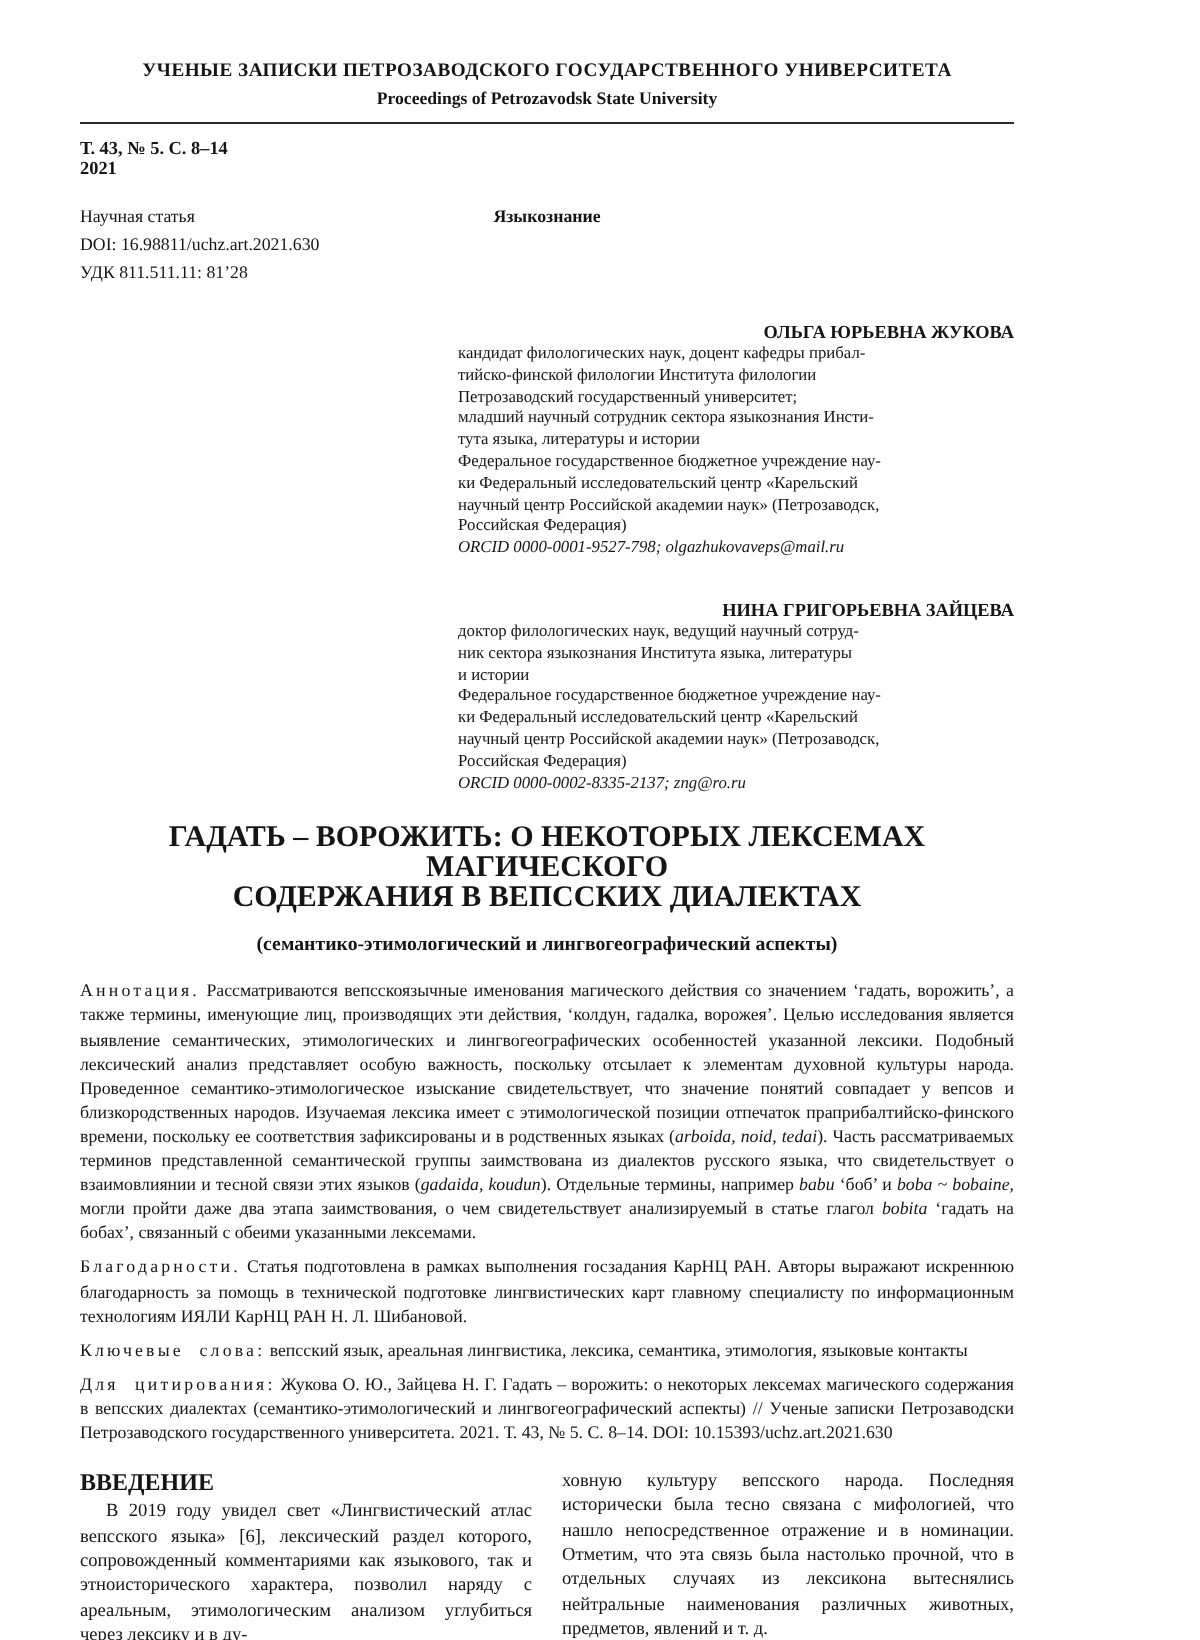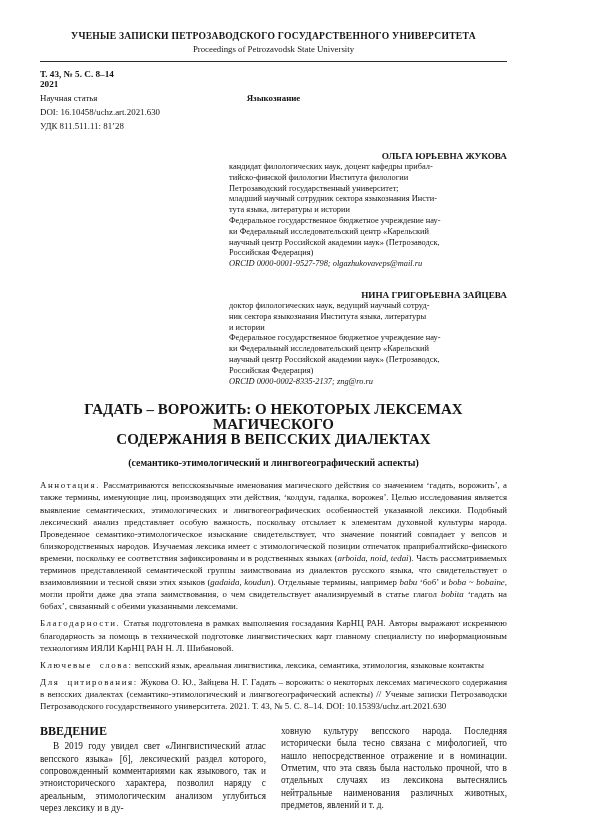--- a/index.html
+++ b/index.html
@@ -4,24 +4,24 @@
 <style>
   html, body { margin: 0; padding: 0; background: #ffffff; }
   .page {
     width: 544px; height: 820px; box-sizing: border-box;
     padding: 30px 37px 0 40px;
     font-family: "Liberation Serif", "DejaVu Serif", serif;
     color: #151515; background: #ffffff;
     overflow: hidden; position: relative;
   }
   .j-title { font-weight: bold; font-size: 9.6px; text-align: center; letter-spacing: 0.25px; }
-  .j-sub   { font-weight: normal; font-size: 8.8px; text-align: center; margin-top: 3px; }
+  .j-sub   { font-weight: bold; font-size: 8.8px; text-align: center; margin-top: 3px; }
   .rule    { border: none; border-top: 1px solid #2a2a2a; margin: 7px 0 0 0; }
   .meta-row1 { display: flex; justify-content: space-between; font-weight: bold; font-size: 9.2px; margin-top: 7px; flex-direction: column; }
-  .meta-row2 { display: grid; grid-template-columns: 1fr auto 1fr; font-size: 8.9px; margin-top: 4px; }
+  .meta-row2 { display: grid; grid-template-columns: 1fr auto 1fr; font-size: 8.9px; margin-top: 14px; }
   .meta-row2 .section { font-weight: bold; text-align: center; }
   .meta-line { font-size: 8.9px; margin-top: 4px; }
   .authors { width: 278px; margin-left: auto; margin-top: 9px; }
   .author-name { font-weight: bold; font-size: 9.2px; text-align: right; margin-top: 20px; }
   .author-aff { font-size: 8.4px; line-height: 10.8px; white-space: pre-line; margin-top: 1px; }
   .author-orcid { font-size: 8.4px; line-height: 10.8px; font-style: italic; }
   .art-title { font-weight: bold; font-size: 15px; line-height: 15px; text-align: center; margin-top: 15px; white-space: pre-line; }
   .art-subtitle { font-weight: bold; font-size: 9.9px; text-align: center; margin-top: 2px; }
   .para { font-size: 8.9px; line-height: 12.1px; text-align: justify; margin: 5px 0 0 0; }
   .para.abstract { margin-top: 11px; }
@@ -45,21 +45,21 @@
     <hr class="rule">
     <div class="meta-row1">
       <span>Т. 43, № 5. С. 8–14</span>
       <span>2021</span>
     </div>
     <div class="meta-row2">
       <span>Научная статья</span>
       <span class="section">Языкознание</span>
       <span></span>
     </div>
-    <div class="meta-line">DOI: 16.10458/uchz.art.2021.630</div>
+    <div class="meta-line">DOI: 16.98811/uchz.art.2021.630</div>
     <div class="meta-line">УДК 811.511.11: 81’28</div>
   </header>
 
   <section class="authors">
     <div>
       <div class="author-name">ОЛЬГА ЮРЬЕВНА ЖУКОВА</div>
       <div class="author-aff">кандидат филологических наук, доцент кафедры прибал-
 тийско-финской филологии Института филологии
 Петрозаводский государственный университет;
 младший научный сотрудник сектора языкознания Инсти-

